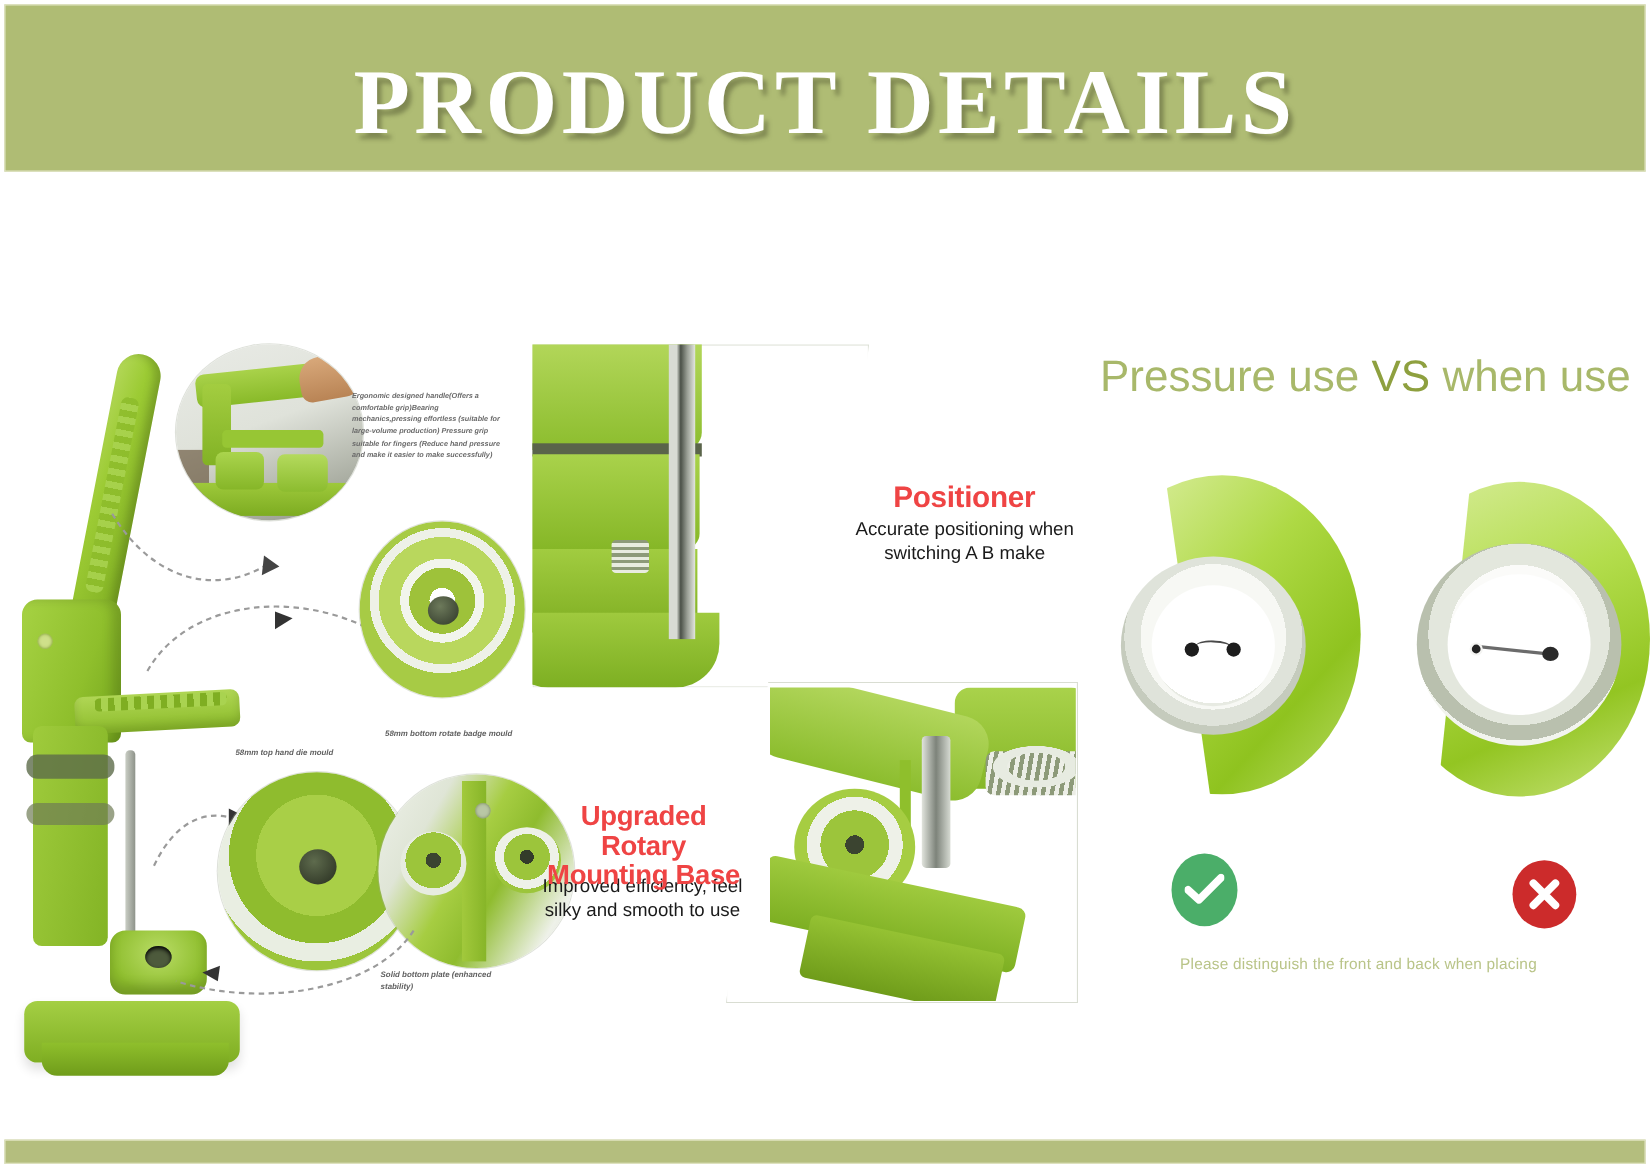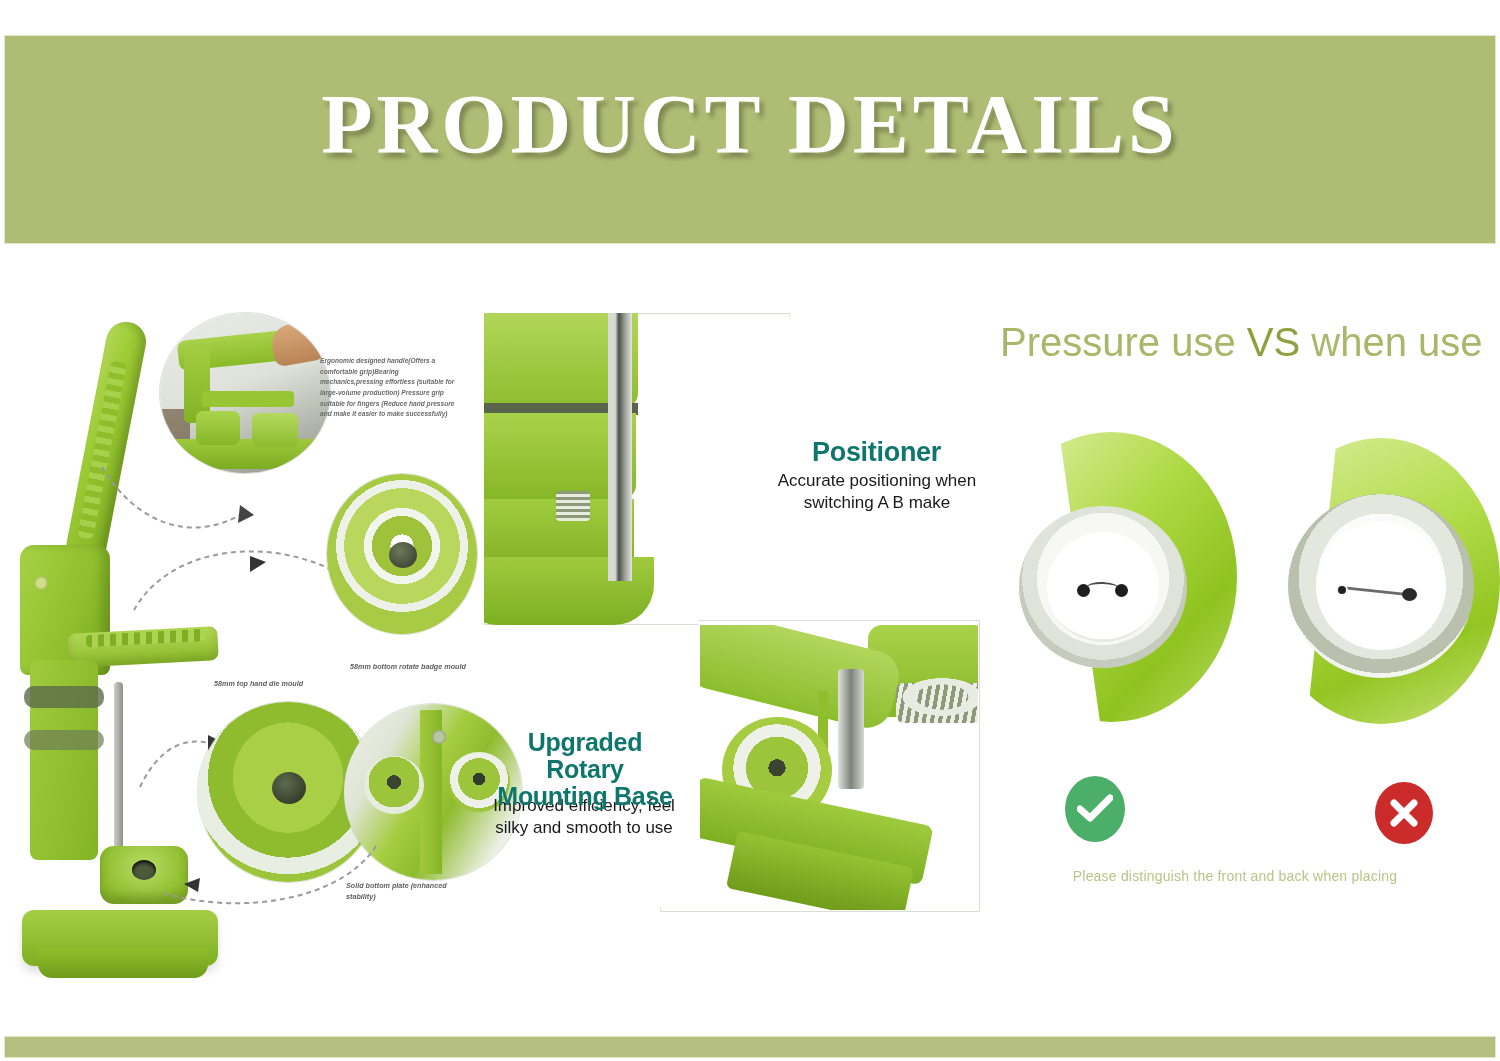--- a/index.html
+++ b/index.html
@@ -2,22 +2,22 @@
 <html><head>
 <meta charset="utf-8">
 <style>
   html,body{margin:0;padding:0;background:#ffffff;}
   body{width:1500px;height:1061px;position:relative;overflow:hidden;
        font-family:"Liberation Sans",sans-serif;}
 
   .page{position:absolute;inset:0;background:#ffffff;}
 
   
-  .banner{position:absolute;left:4px;top:4px;width:1492px;height:209px;
-          background:#afbc74;border:1px solid #e4e7c8;box-sizing:border-box;margin-top:31px;}
+  .banner{position:absolute;left:4px;top:4px;width:1492px;height:152px;
+          background:#afbc74;border:1px solid #e4e7c8;box-sizing:border-box;}
   .banner-title{position:absolute;left:0;top:40px;width:100%;text-align:center;
         font-family:"Liberation Serif",serif;font-weight:bold;font-size:84px;
         letter-spacing:4px;color:#ffffff;
         text-shadow:4px 5px 4px rgba(90,95,55,.55);}
 
   
   .bottombar{position:absolute;left:4px;top:1036px;width:1492px;height:22px;
              background:#b4be7e;border:1px solid #e4e7c8;box-sizing:border-box;}
 
   
@@ -158,21 +158,21 @@
       background:linear-gradient(#95c233,#6f9c1a);transform:rotate(12deg);border-radius:6px;}
 
   
   .txt-hand{position:absolute;left:320px;top:356px;width:140px;
       font-size:6.6px;line-height:1.62;color:#6a6a6a;font-style:italic;font-weight:600;}
   .lbl{position:absolute;font-size:7.2px;color:#5f5f5f;font-weight:600;font-style:italic;}
   .lbl-topdie{left:214px;top:679px;width:130px;}
   .lbl-botrot{left:327px;top:662px;width:150px;margin-left:23px;}
   .lbl-solid{left:346px;top:880px;width:130px;line-height:1.55;}
 
-  .cap{position:absolute;color:#0f766e;}
+  .cap{position:absolute;color:#ef4444;}
   .cap-title{font-weight:bold;font-family:"Liberation Sans",sans-serif;
       letter-spacing:-.3px;}
   .pos-title{left:812px;top:437px;font-size:27px;}
   .pos-sub{left:772px;top:470px;width:210px;font-size:17px;line-height:1.28;
       text-align:center;color:#1a1a1a;}
   .rot-title{left:490px;top:729px;width:190px;font-size:25px;line-height:1.08;
       text-align:center;}
   .rot-sub{left:484px;top:795px;width:200px;font-size:17px;line-height:1.3;
       text-align:center;color:#1a1a1a;}
 

